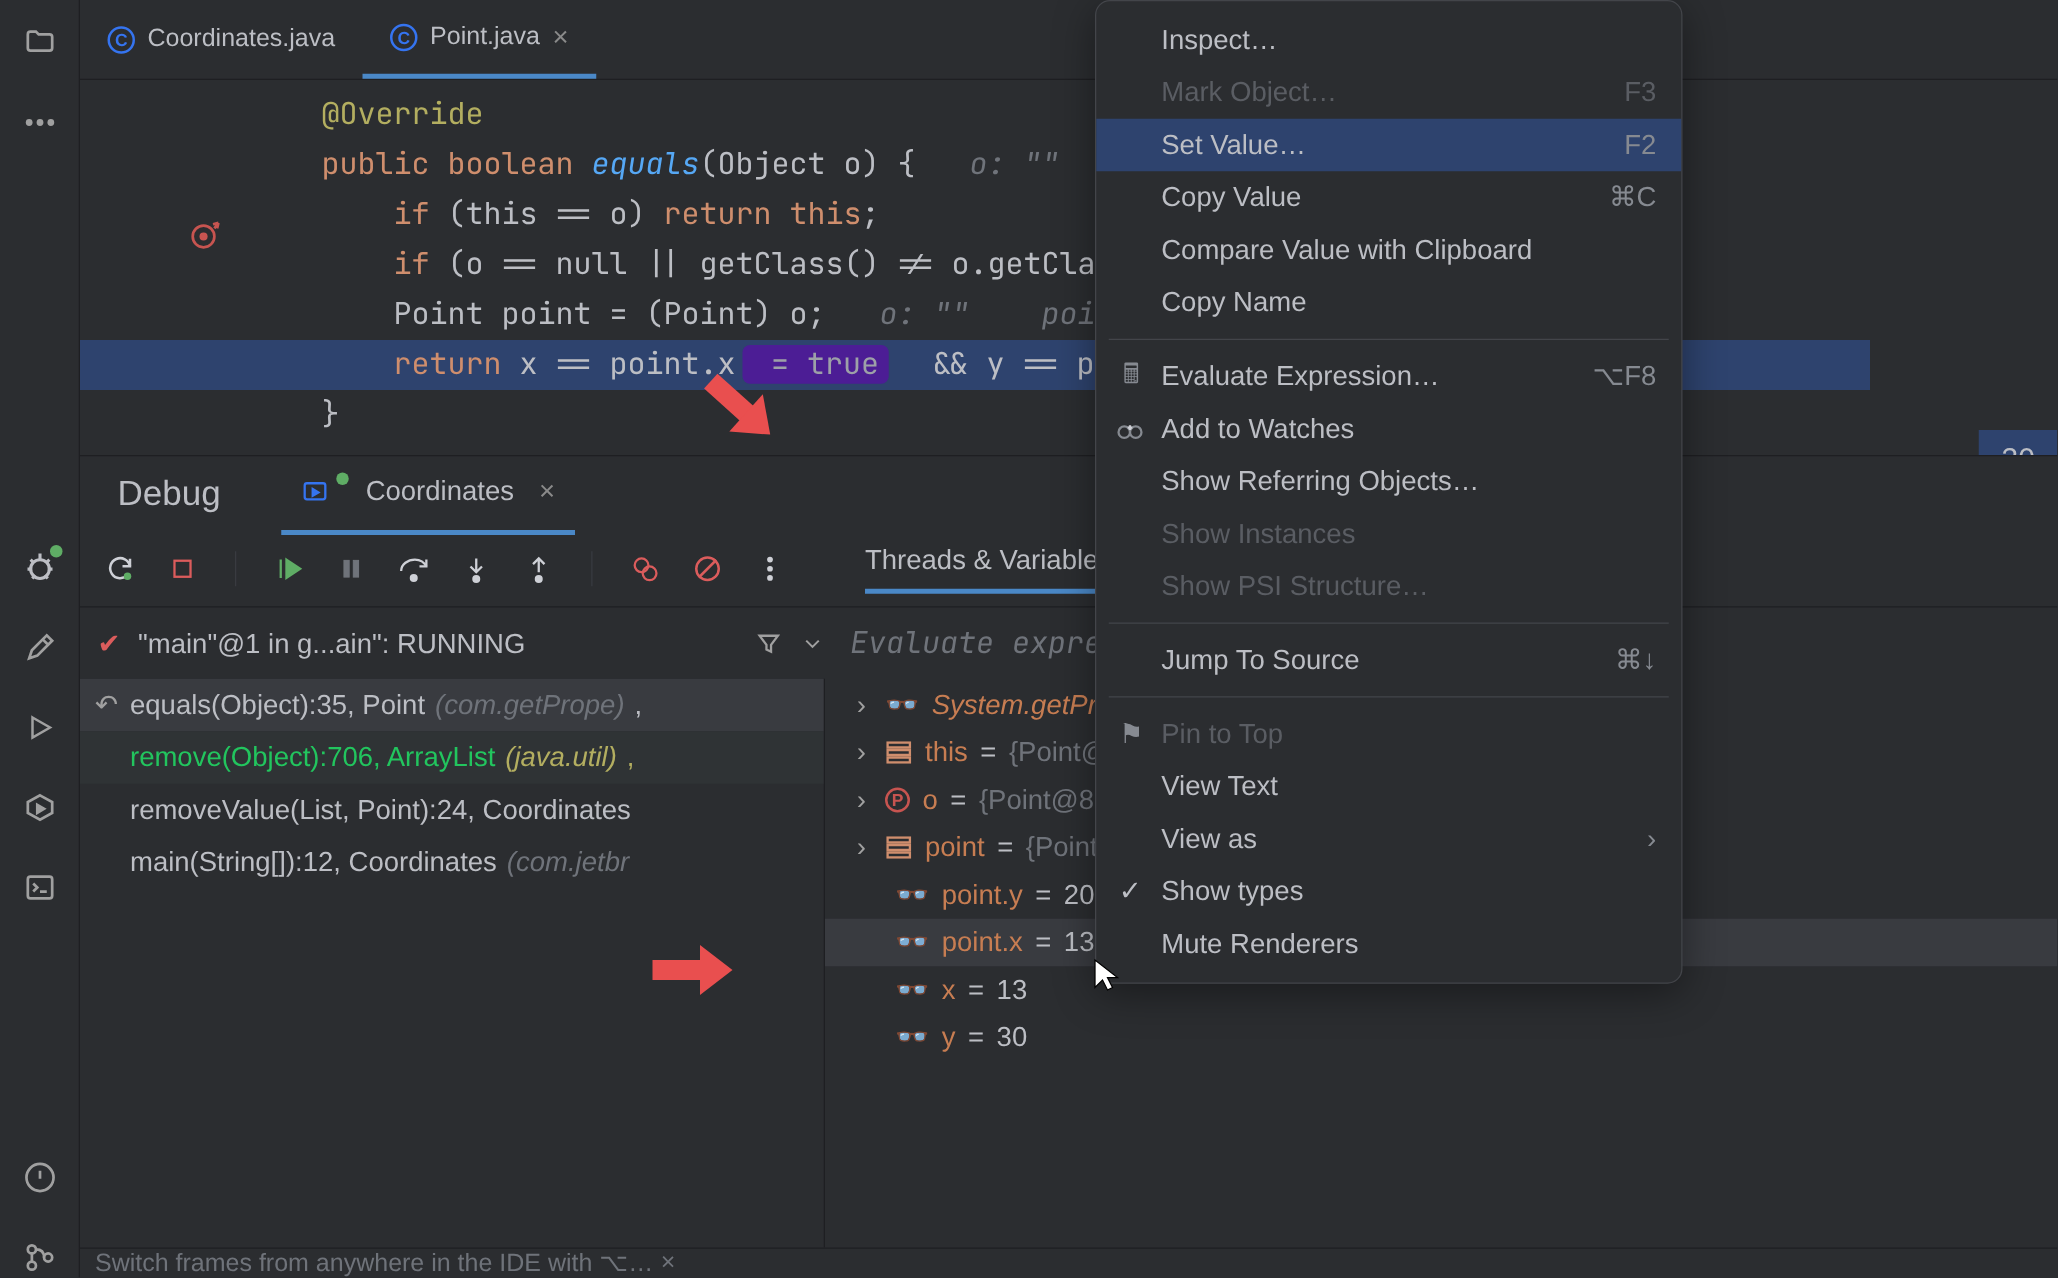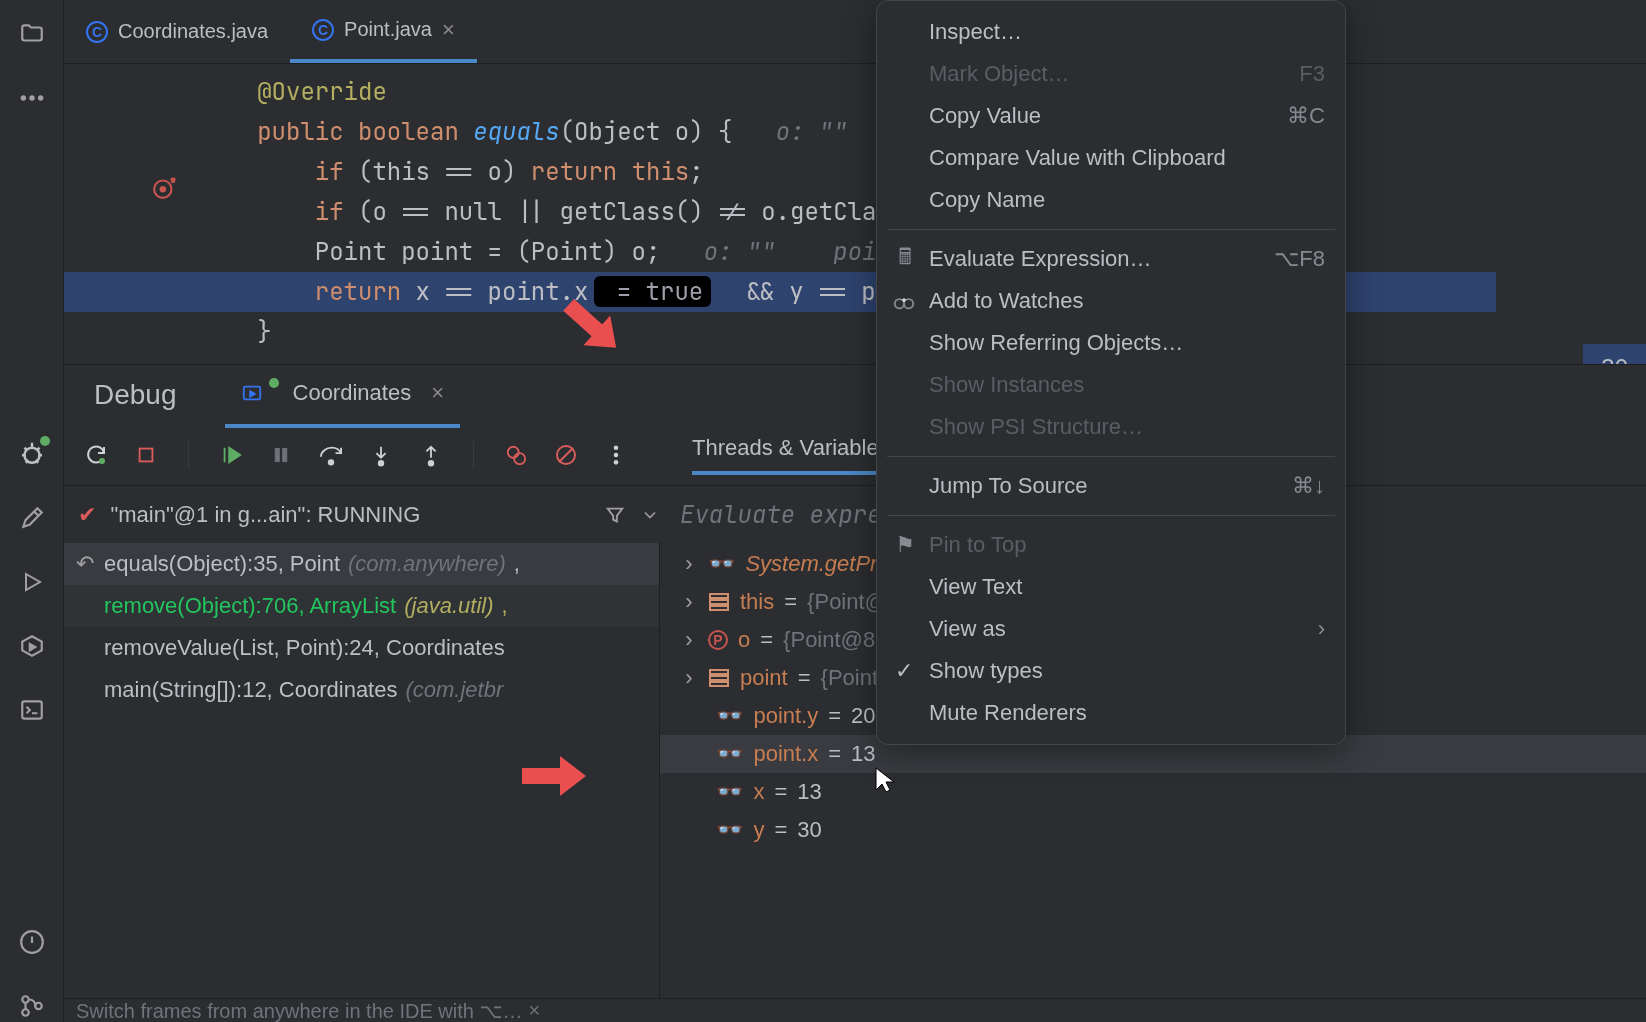--- a/index.html
+++ b/index.html
@@ -79,21 +79,21 @@
 .code-line { white-space: pre; }
 .kw { color: #cf8e6d; }
 .ann { color: #b3ae60; }
 .fn { color: #56a8f5; font-style: italic; }
 .hl-line {
   background: #2e436e;
   margin-left: -150px; padding-left: 150px;
   width: 100%;
 }
 .inline-val {
-  background: #000000; color: #9da0a8;
+  background: #4c1d95; color: #9da0a8;
   border-radius: 6px; padding: 0 8px; margin: 0 6px;
 }
 .hint { color: #6f737a; font-style: italic; }
 .line-badge {
   position: absolute; right: 0; top: 280px;
   background: #2e436e; color: #bcbec4;
   padding: 4px 18px; font-family: sans-serif;
 }
 .red-arrow {
   position: absolute;
@@ -455,21 +455,21 @@
           </span>
         </div>
         <div class="eval-input">Evaluate expressio</div>
       </div>
 
       <div class="lower-split">
         <div class="frames-pane">
           <div class="frame-item sel">
             <span class="back-icon">↶</span>
             <span>equals(Object):35, Point </span>
-              <span class="frame-pkg">(com.anywhere)</span>
+              <span class="frame-pkg">(com.getPrope)</span>
               <span>, </span>
           </div>
           <div class="frame-item lib">
             <span class="frame-lib">remove(Object):706, ArrayList </span>
               <span class="frame-pkg" style="color:#b3ae60">(java.util)</span>
               <span>, </span>
           </div>
           <div class="frame-item">
             <span>removeValue(List, Point):24, Coordinates</span>
           </div>
@@ -558,20 +558,24 @@
 </div>
 
 <div class="context-menu">
   <div class="menu-item">
       <span>Inspect…</span>
     </div>
   <div class="menu-item disabled">
       <span>Mark Object…</span>
       <span class="menu-shortcut">F3</span>
     </div>
+  <div class="menu-item selected">
+      <span>Set Value…</span>
+      <span class="menu-shortcut">F2</span>
+    </div>
   <div class="menu-item">
       <span>Copy Value</span>
       <span class="menu-shortcut">⌘C</span>
     </div>
   <div class="menu-item">
       <span>Compare Value with Clipboard</span>
     </div>
   <div class="menu-item">
       <span>Copy Name</span>
     </div>

